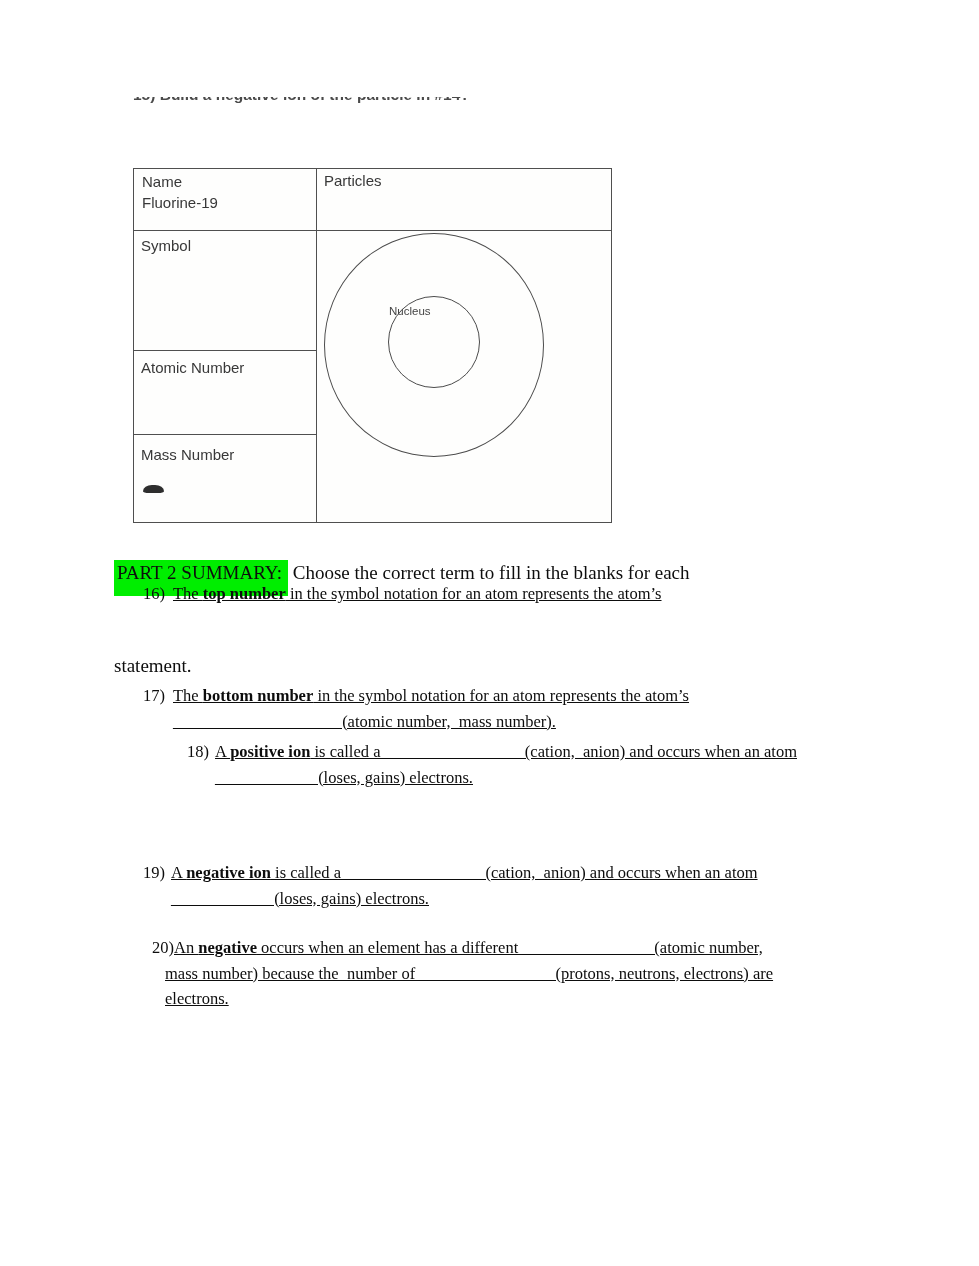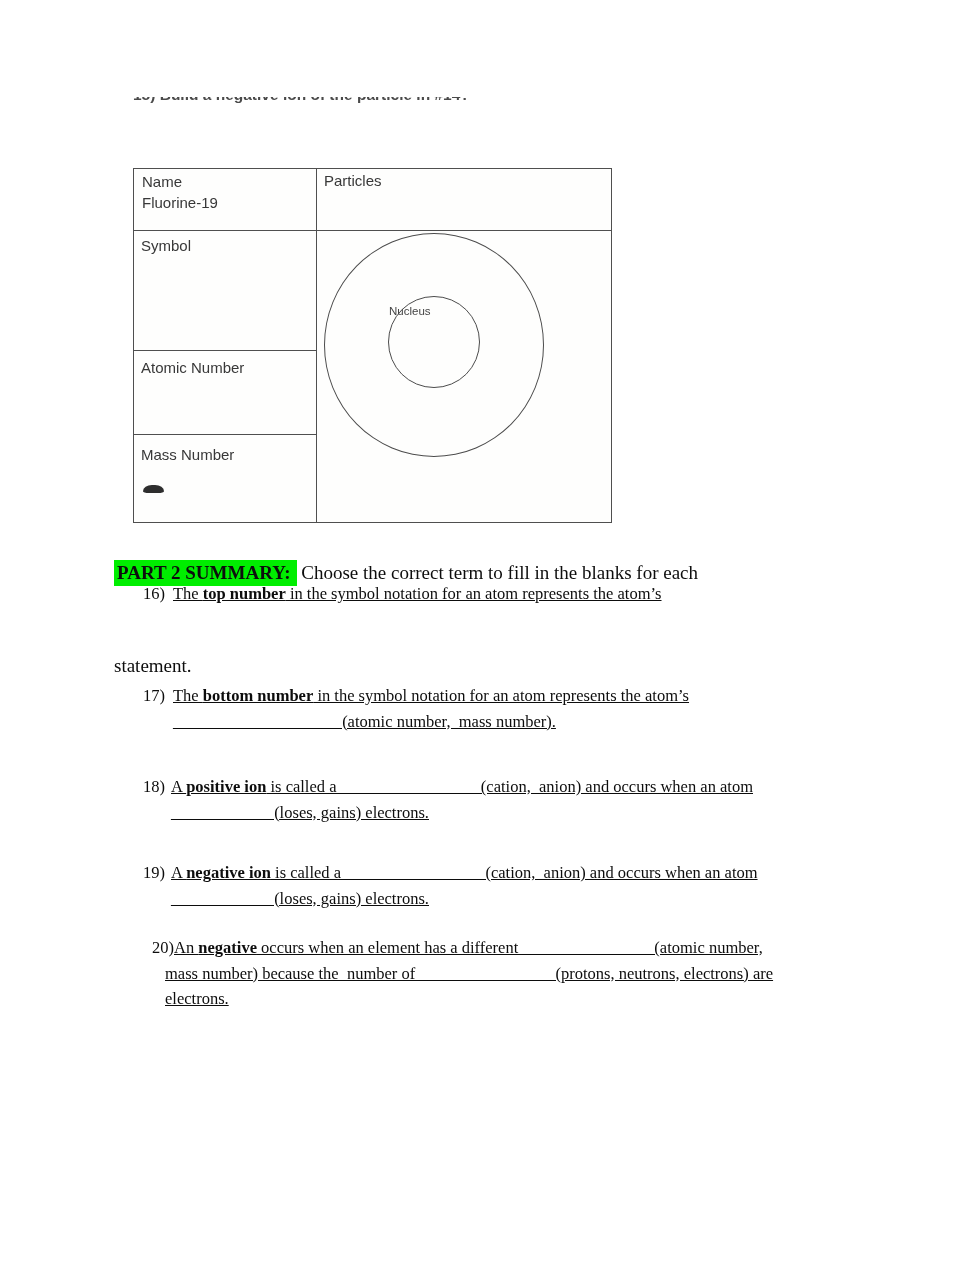--- a/index.html
+++ b/index.html
@@ -105,22 +105,22 @@
   
   .summary-heading {
     position: absolute;
     left: 114px; top: 495px;
     font-size: 19px;
     line-height: 31px;
     white-space: pre;
     color: #0d0d0d;
   }
   .badge {
-    font-weight: bold;
-    padding: 2px 6px 3px 3px;
+    font-weight: normal;
+    padding: 2px 6px 13px 3px;
   }
 
   
   .question {
     position: absolute;
     left: 143px;
     width: 790px;
     font-size: 16.5px;
     line-height: 25.5px;
     color: #0d0d0d;
@@ -130,21 +130,21 @@
   .q-num { display: inline-block; }
   .w30 { width: 30px; }
   .w28 { width: 28px; }
   .w22 { width: 22px; margin-left: 9px; }
   .p30 { padding-left: 30px; }
   .p28 { padding-left: 28px; }
   .p22 { padding-left: 22px; }
   .b { font-weight: bold; }
   .q16 { top: 581px; }
   .q17 { top: 683px; }
-  .q18 { top: 774px; }
+  .q18 { top: 739px; margin-left: 44px; }
   .q19 { top: 860px; }
   .q20 { top: 935px; }
 </style>
 </head>
 <body>
 
 <div class="page">
 
   <div class="clipped-line">
     <span class="inner">15) Build a negative ion of the particle in #14?</span>

